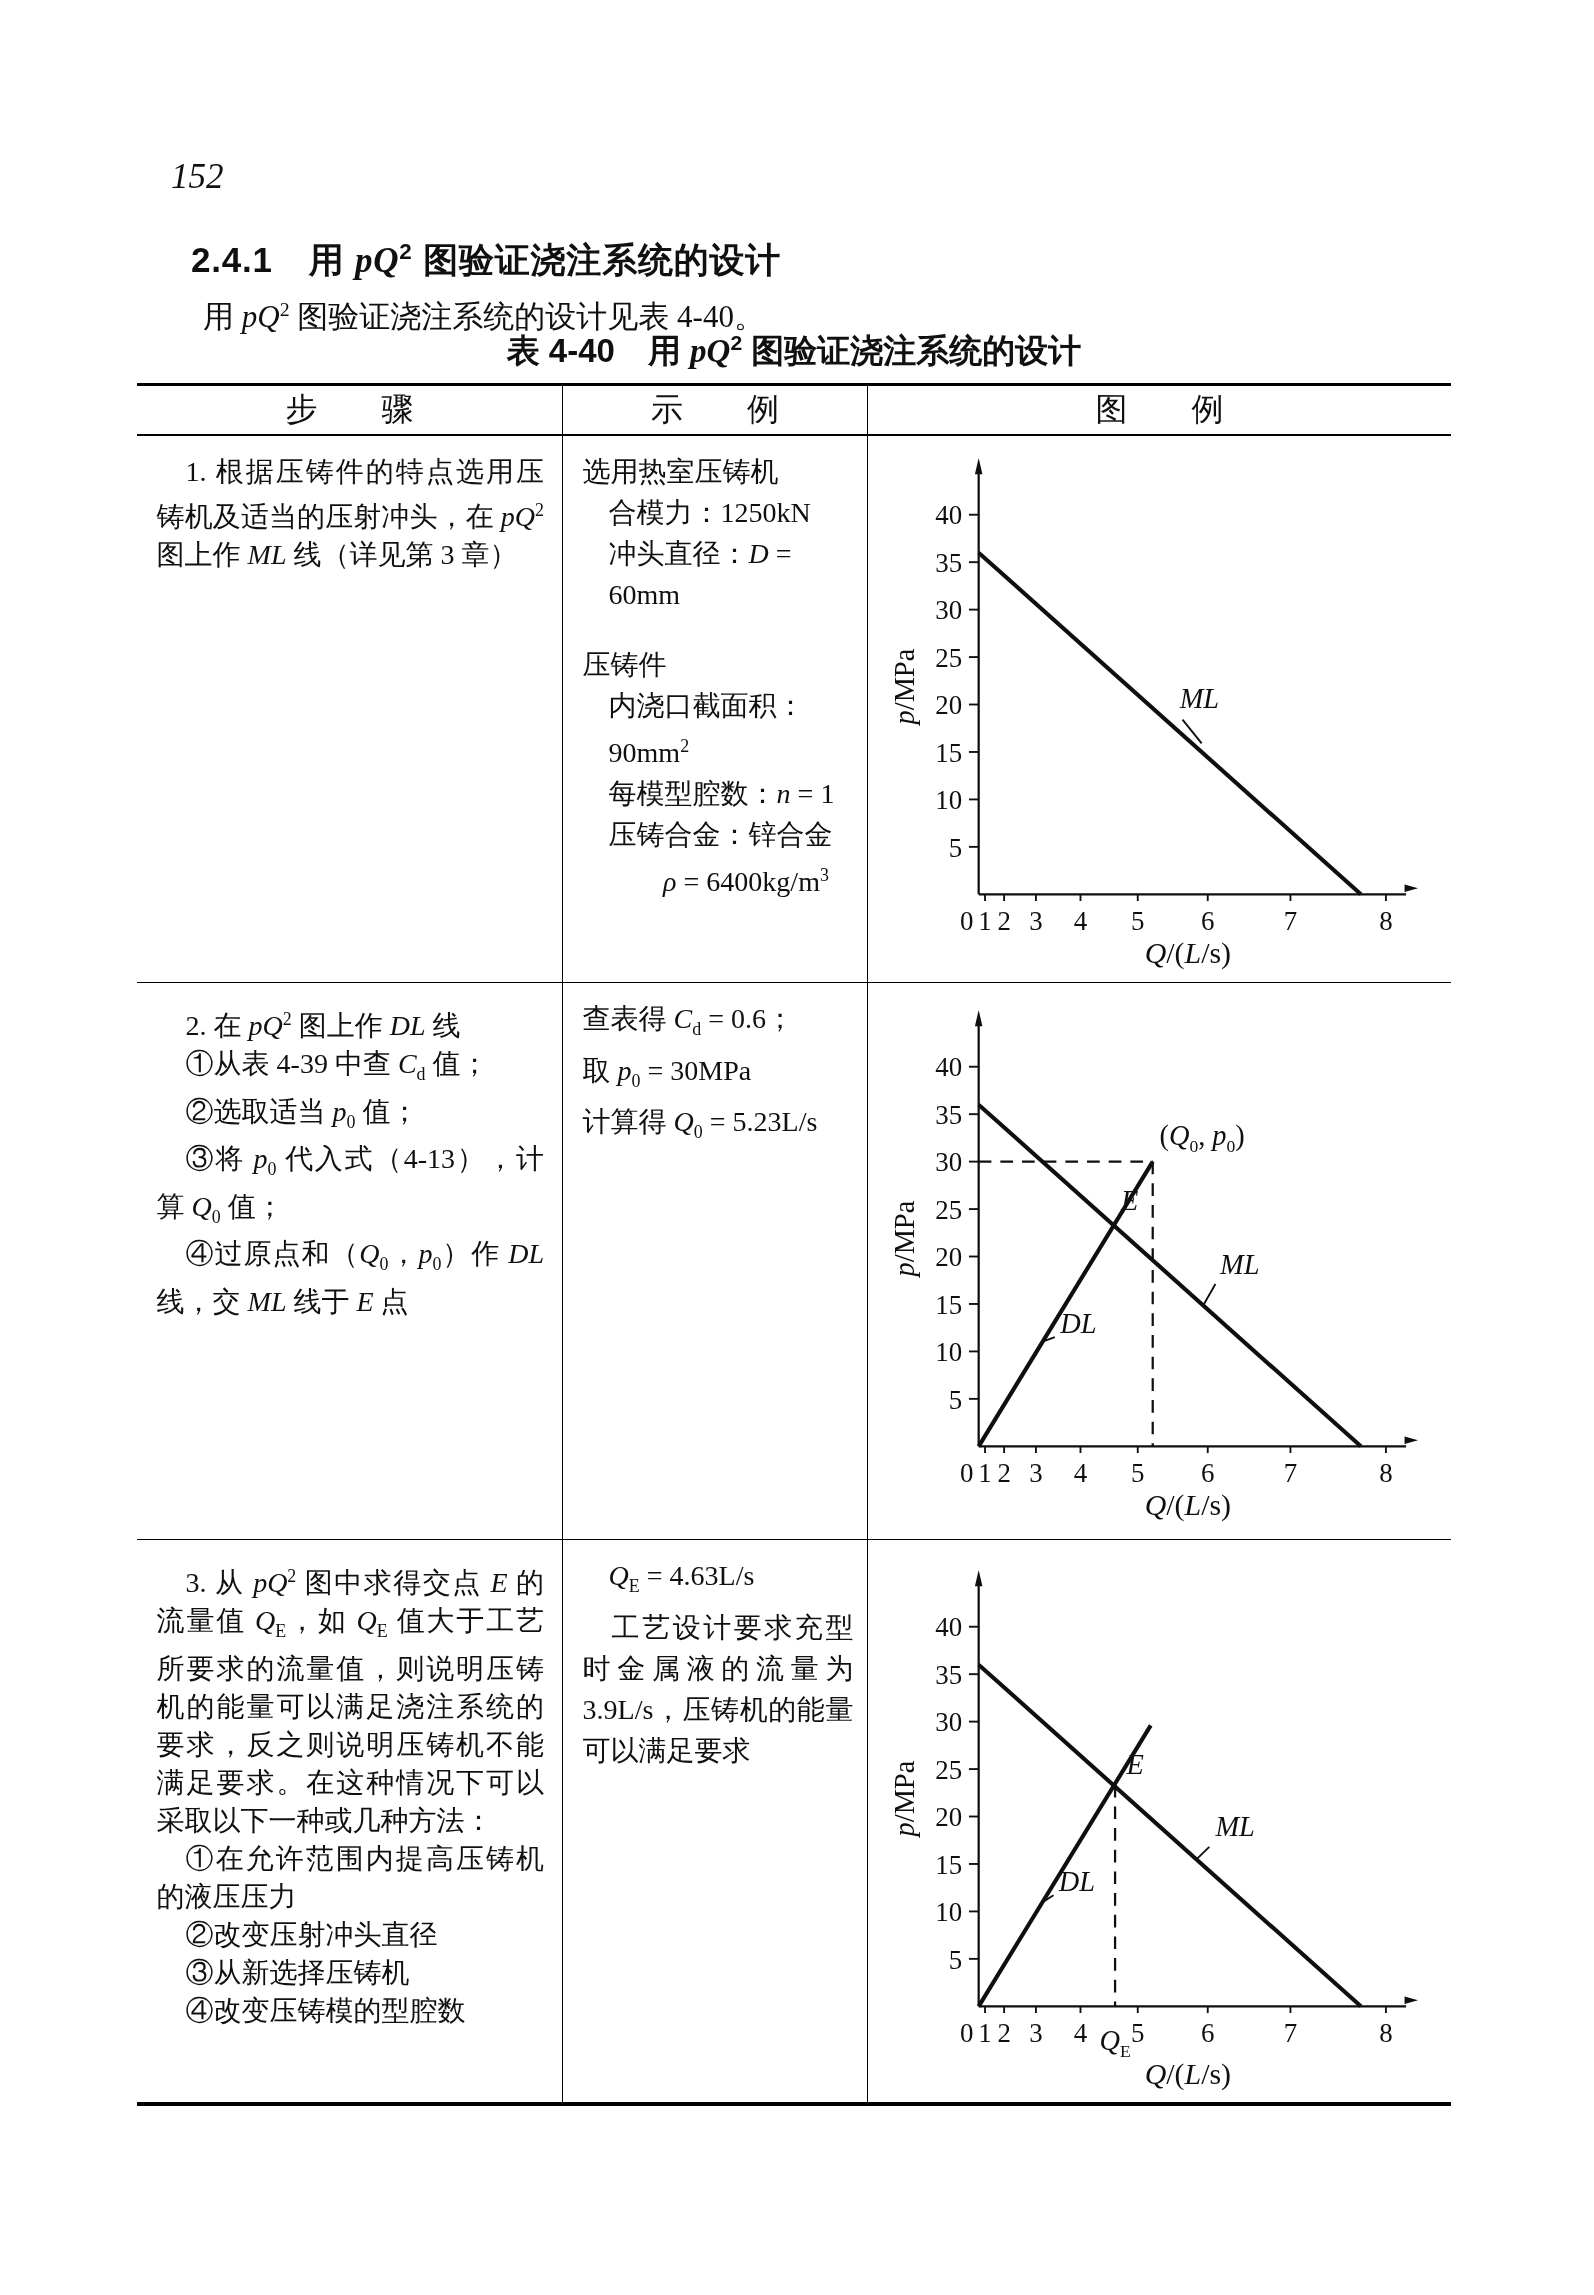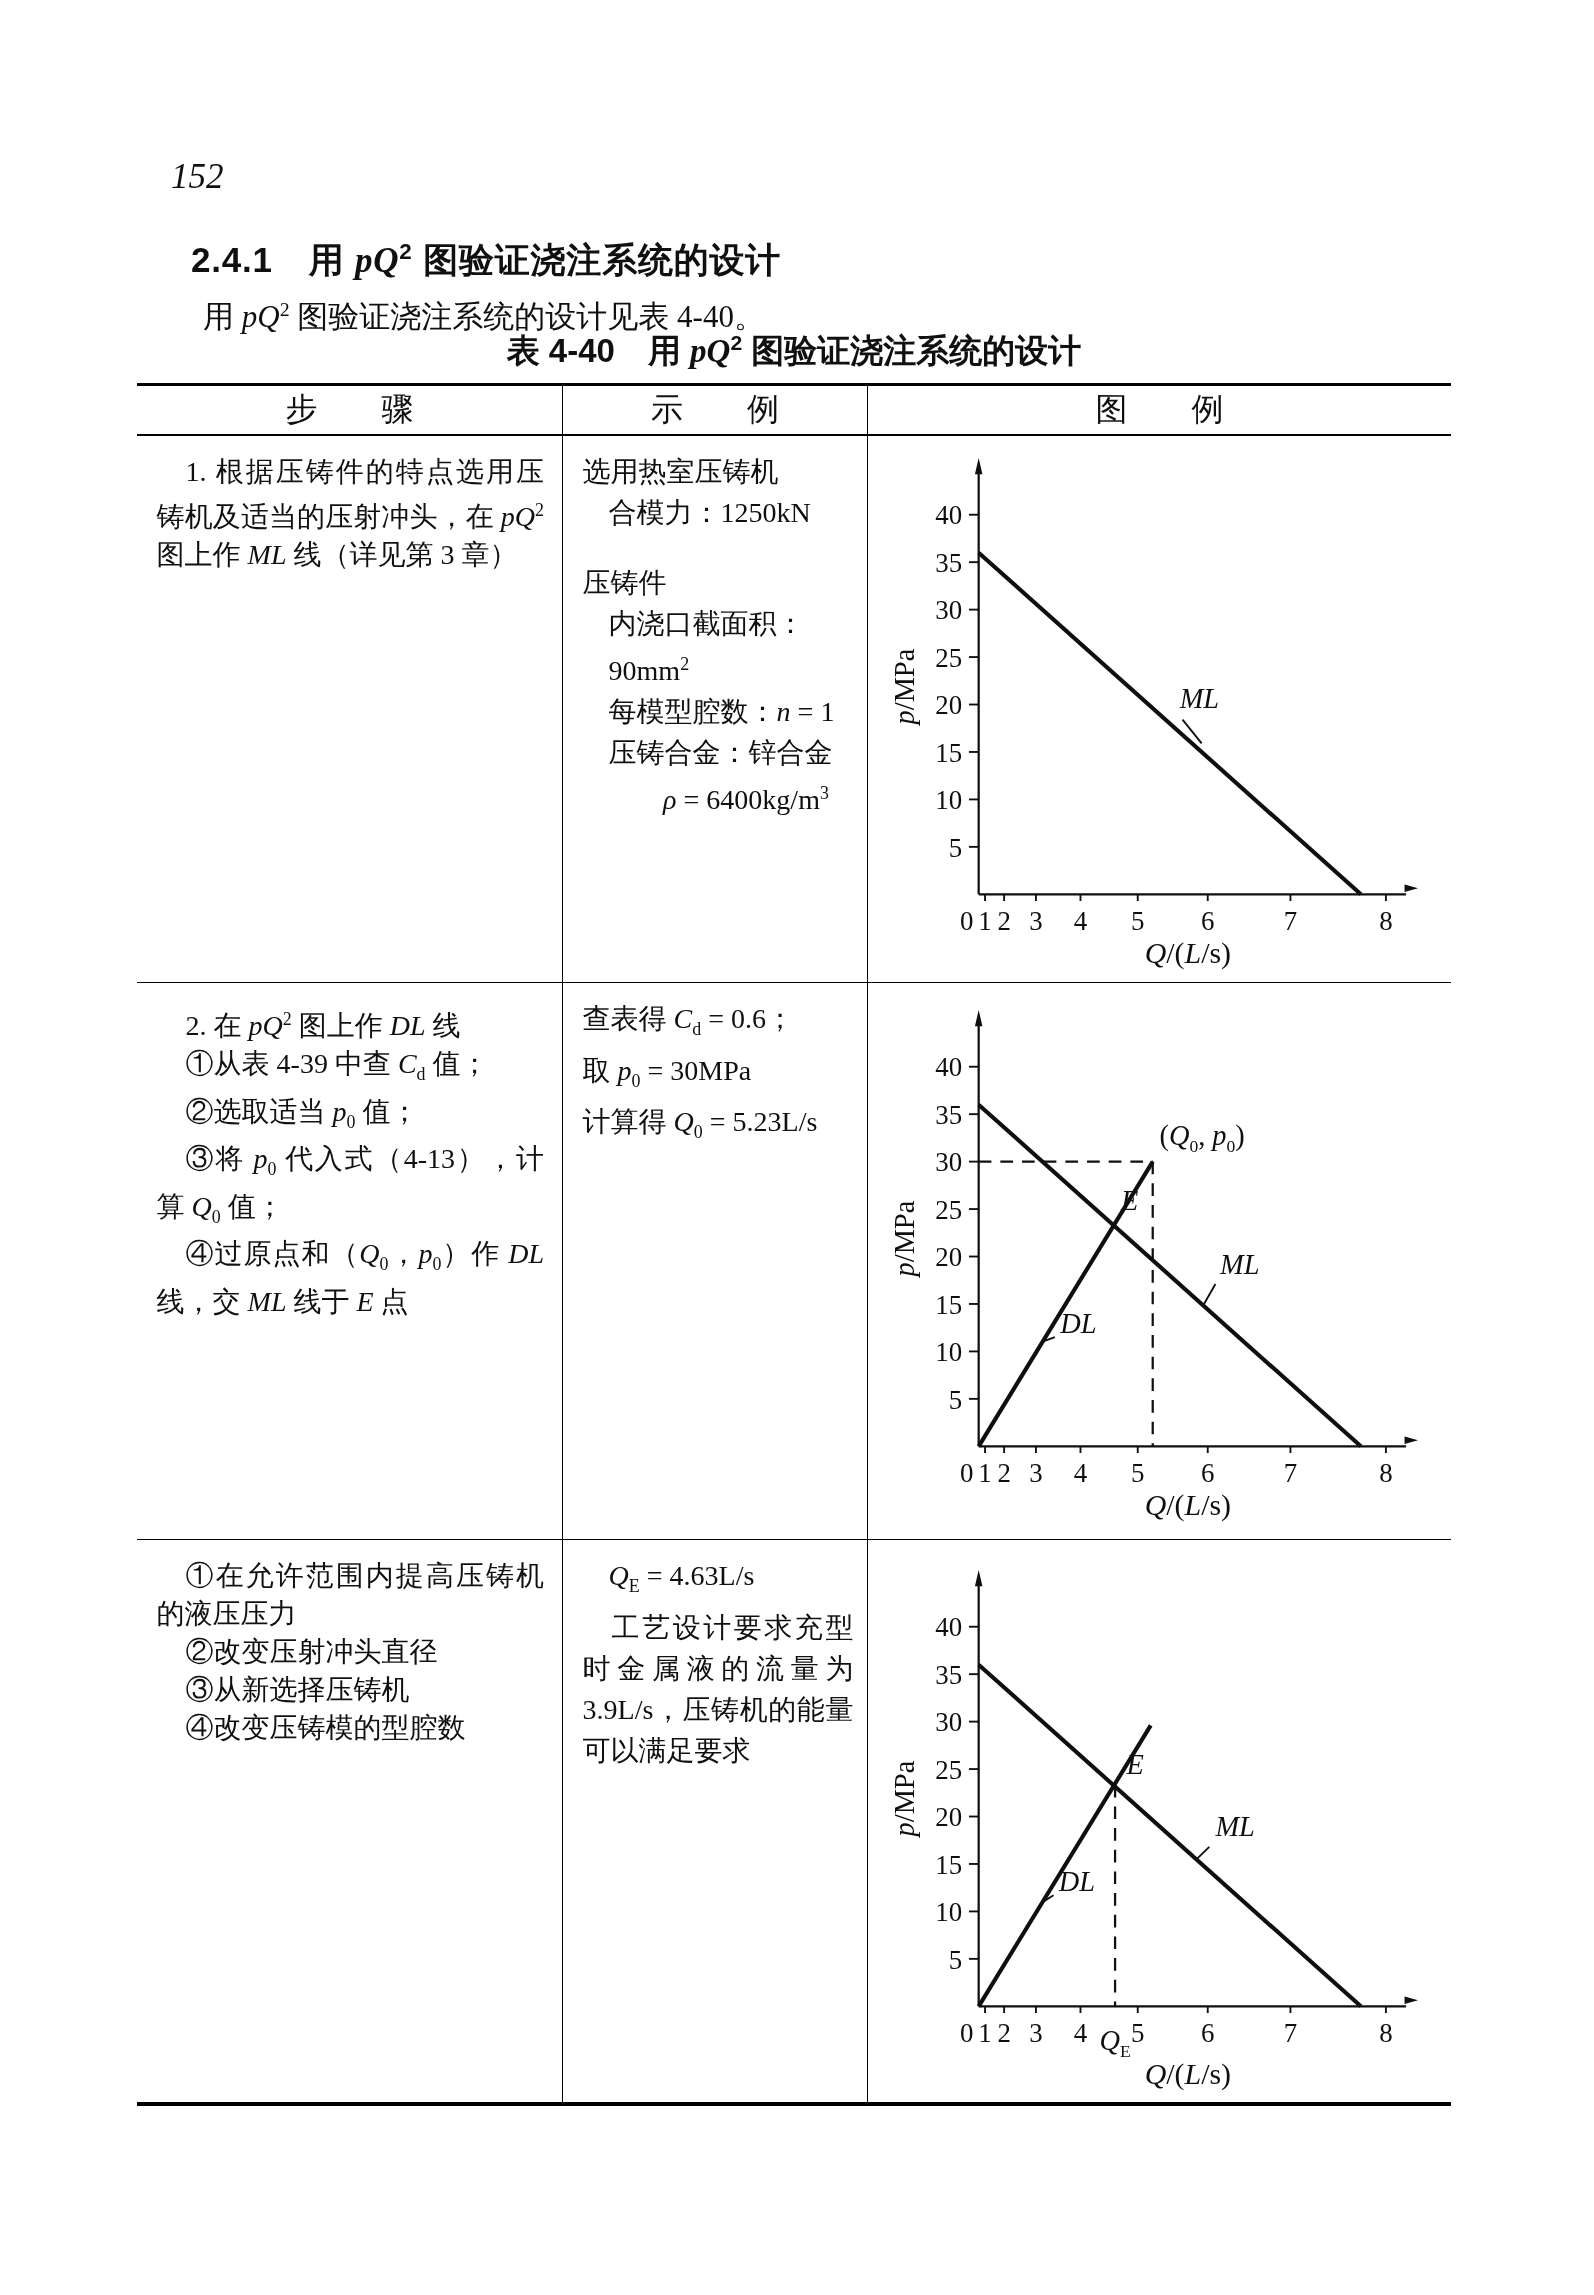--- a/index.html
+++ b/index.html
@@ -58,20 +58,21 @@
   <div class="hcell vline">步　　骤</div>
   <div class="hcell vline">示　　例</div>
   <div class="hcell">图　　例</div>
 
   <div class="step-cell vline rline">
     <p>1. 根据压铸件的特点选用压铸机及适当的压射冲头，在 <i>pQ</i><sup>2</sup> 图上作 <i>ML</i> 线（详见第 3 章）</p>
   </div>
   <div class="ex-cell vline rline">
     <p>选用热室压铸机</p>
     <p class="ind1">合模力：1250kN</p>
+    <p class="ind1">冲头直径：<i>D</i> = 60mm</p>
     <p class="gap-top">压铸件</p>
     <p class="ind1">内浇口截面积：90mm<sup>2</sup></p>
     <p class="ind1">每模型腔数：<i>n</i> = 1</p>
     <p class="ind1">压铸合金：锌合金</p>
     <p class="ind2"><i>ρ</i> = 6400kg/m<sup>3</sup></p>
   </div>
   <div class="chart-cell rline">
     <svg class="chart" viewBox="0 0 740 720">
         <line x1="128" y1="608" x2="128" y2="40" stroke="#0f0f0f" stroke-width="3"></line>
         <polygon points="123,46 133,46 128,24" fill="#0f0f0f"></polygon>
@@ -178,20 +179,21 @@
         <line x1="444.86640624999995" y1="390.83" x2="427.45110156249996" y2="421.31000000000006" stroke="#0f0f0f" stroke-width="2.5"></line>
         <line x1="229.94565625" y1="461.95000000000005" x2="212.4962890625" y2="468.3" stroke="#0f0f0f" stroke-width="2.5"></line>
         <text x="369.9195390625" y="204.14" text-anchor="start" fill="#0f0f0f" font-family="&quot;Liberation Serif&quot;,&quot;DejaVu Serif&quot;,serif"><tspan dy="0" font-size="38">(</tspan><tspan dy="0" font-size="38" font-style="italic">Q</tspan><tspan dy="9.88" font-size="23.56">0</tspan><tspan dy="-9.88" font-size="38">, </tspan><tspan dy="0" font-size="38" font-style="italic">p</tspan><tspan dy="9.88" font-size="23.56">0</tspan><tspan dy="-9.88" font-size="38">)</tspan></text>
         <text x="318.5192265625001" y="291.77000000000004" text-anchor="start" fill="#0f0f0f" font-family="&quot;Liberation Serif&quot;,&quot;DejaVu Serif&quot;,serif"><tspan dy="0" font-size="38" font-style="italic">E</tspan></text>
         <text x="451.1305" y="376.86" text-anchor="start" fill="#0f0f0f" font-family="&quot;Liberation Serif&quot;,&quot;DejaVu Serif&quot;,serif"><tspan dy="0" font-size="38" font-style="italic">ML</tspan></text>
         <text x="237.13965625" y="456.87" text-anchor="start" fill="#0f0f0f" font-family="&quot;Liberation Serif&quot;,&quot;DejaVu Serif&quot;,serif"><tspan dy="0" font-size="38" font-style="italic">DL</tspan></text>
       </svg>
   </div>
 
   <div class="step-cell vline">
+    <p>3. 从 <i>pQ</i><sup>2</sup> 图中求得交点 <i>E</i> 的流量值 <i>Q</i><sub>E</sub>，如 <i>Q</i><sub>E</sub> 值大于工艺所要求的流量值，则说明压铸机的能量可以满足浇注系统的要求，反之则说明压铸机不能满足要求。在这种情况下可以采取以下一种或几种方法：</p>
     <p>①在允许范围内提高压铸机的液压压力</p>
     <p>②改变压射冲头直径</p>
     <p>③从新选择压铸机</p>
     <p>④改变压铸模的型腔数</p>
   </div>
   <div class="ex-cell vline">
     <p class="ind1"><i>Q</i><sub>E</sub> = 4.63L/s</p>
     <p class="just">工艺设计要求充型时金属液的流量为 3.9L/s，压铸机的能量可以满足要求</p>
   </div>
   <div class="chart-cell">

